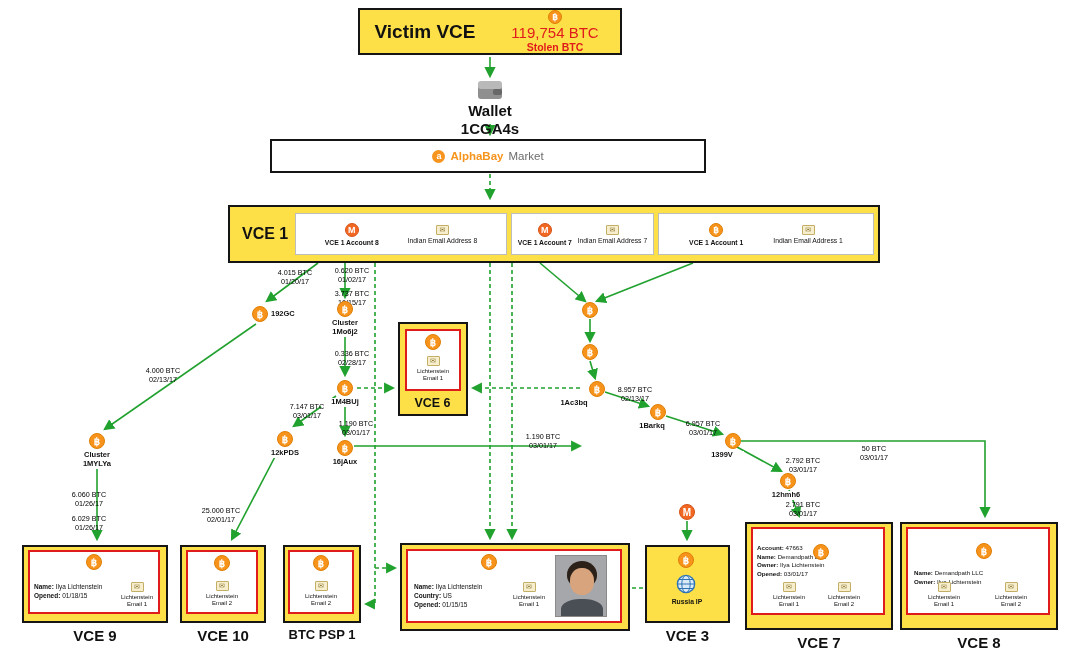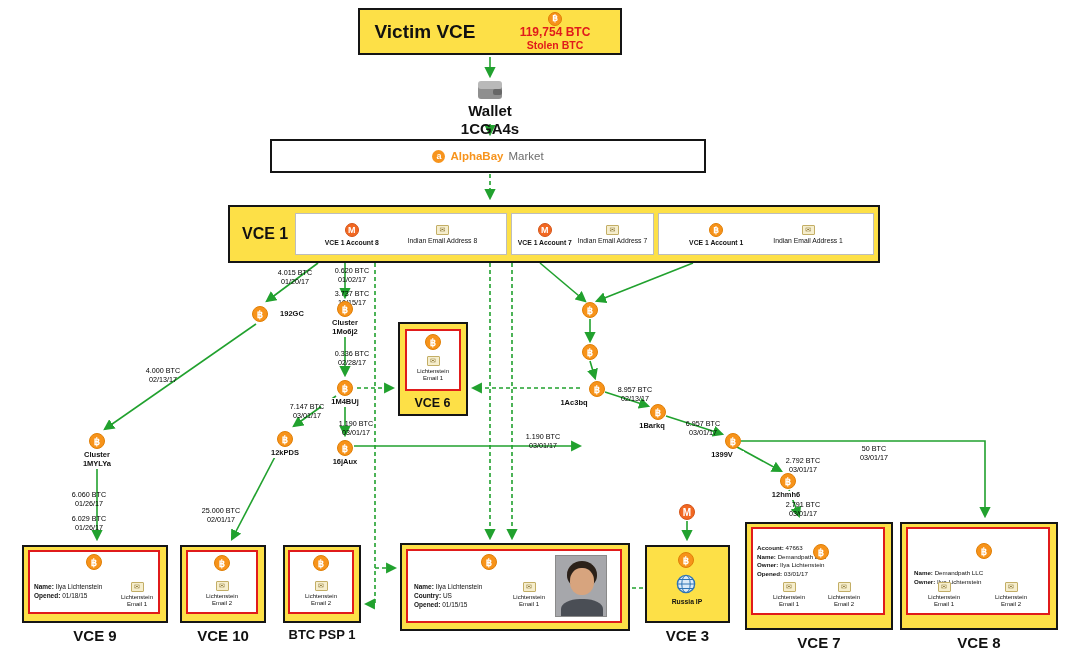--- a/index.html
+++ b/index.html
@@ -73,21 +73,21 @@
     <line class="edge dashed" x1="375" y1="263" x2="375" y2="604"></line>
     <line class="edge dashed" x1="375" y1="568" x2="395" y2="568" marker-end="url(#ar)"></line>
     <line class="edge dashed" x1="375" y1="604" x2="366" y2="604" marker-end="url(#ar)"></line>
     <line class="edge dashed" x1="643" y1="588" x2="616" y2="588" marker-end="url(#ar)"></line>
   </svg>
 
   <div class="outer-box" style="left:358px;top:8px;width:264px;height:47px;display:flex;align-items:center">
     <div style="flex:1;text-align:center;font-size:19px;font-weight:bold">Victim VCE</div>
     <div style="flex:1;display:flex;flex-direction:column;align-items:center;line-height:1.15">
       <span class="coin-i">฿</span>
-      <span style="color:#e01b1b;font-weight:bold;font-size:12px">119,754 BTC</span>
+      <span style="color:#e01b1b;font-weight:normal;font-size:15px">119,754 BTC</span>
       <span style="color:#e01b1b;font-weight:bold;font-size:10.5px">Stolen BTC</span>
     </div>
   </div>
 
   <div class="abs" style="left:477px;top:80px">
     <svg width="26" height="20">
         <rect x="1" y="5" width="24" height="14" rx="3" fill="#8f8f8f"></rect>
         <rect x="1" y="1" width="24" height="8" rx="3" fill="#b9b9b9"></rect>
         <rect x="16" y="9" width="9" height="6" rx="2" fill="#676767"></rect>
       </svg>
@@ -129,21 +129,21 @@
         <span class="acct-name">VCE 1 Account 1</span>
       </div>
       <div class="acct-unit">
         <span class="email-icon">✉</span>
         <span class="acct-email">Indian Email Address 1</span>
       </div>
     </div>
   </div>
 
   <div class="coin" style="left:252px;top:306px">฿</div>
-  <div class="node-label" style="left:271px;top:310px;width:42px;text-align:center;background:transparent">192GC</div>
+  <div class="node-label" style="left:271px;top:310px;width:42px;text-align:left;background:transparent">192GC</div>
 
   <div class="coin" style="left:337px;top:301px">฿</div>
   <div class="node-label" style="left:321px;top:319px;width:48px">Cluster
 1Mo6j2</div>
 
   <div class="coin" style="left:337px;top:380px">฿</div>
   <div class="node-label" style="left:321px;top:398px;width:48px">1M4BUj</div>
 
   <div class="coin" style="left:89px;top:433px">฿</div>
   <div class="node-label" style="left:73px;top:451px;width:48px">Cluster

